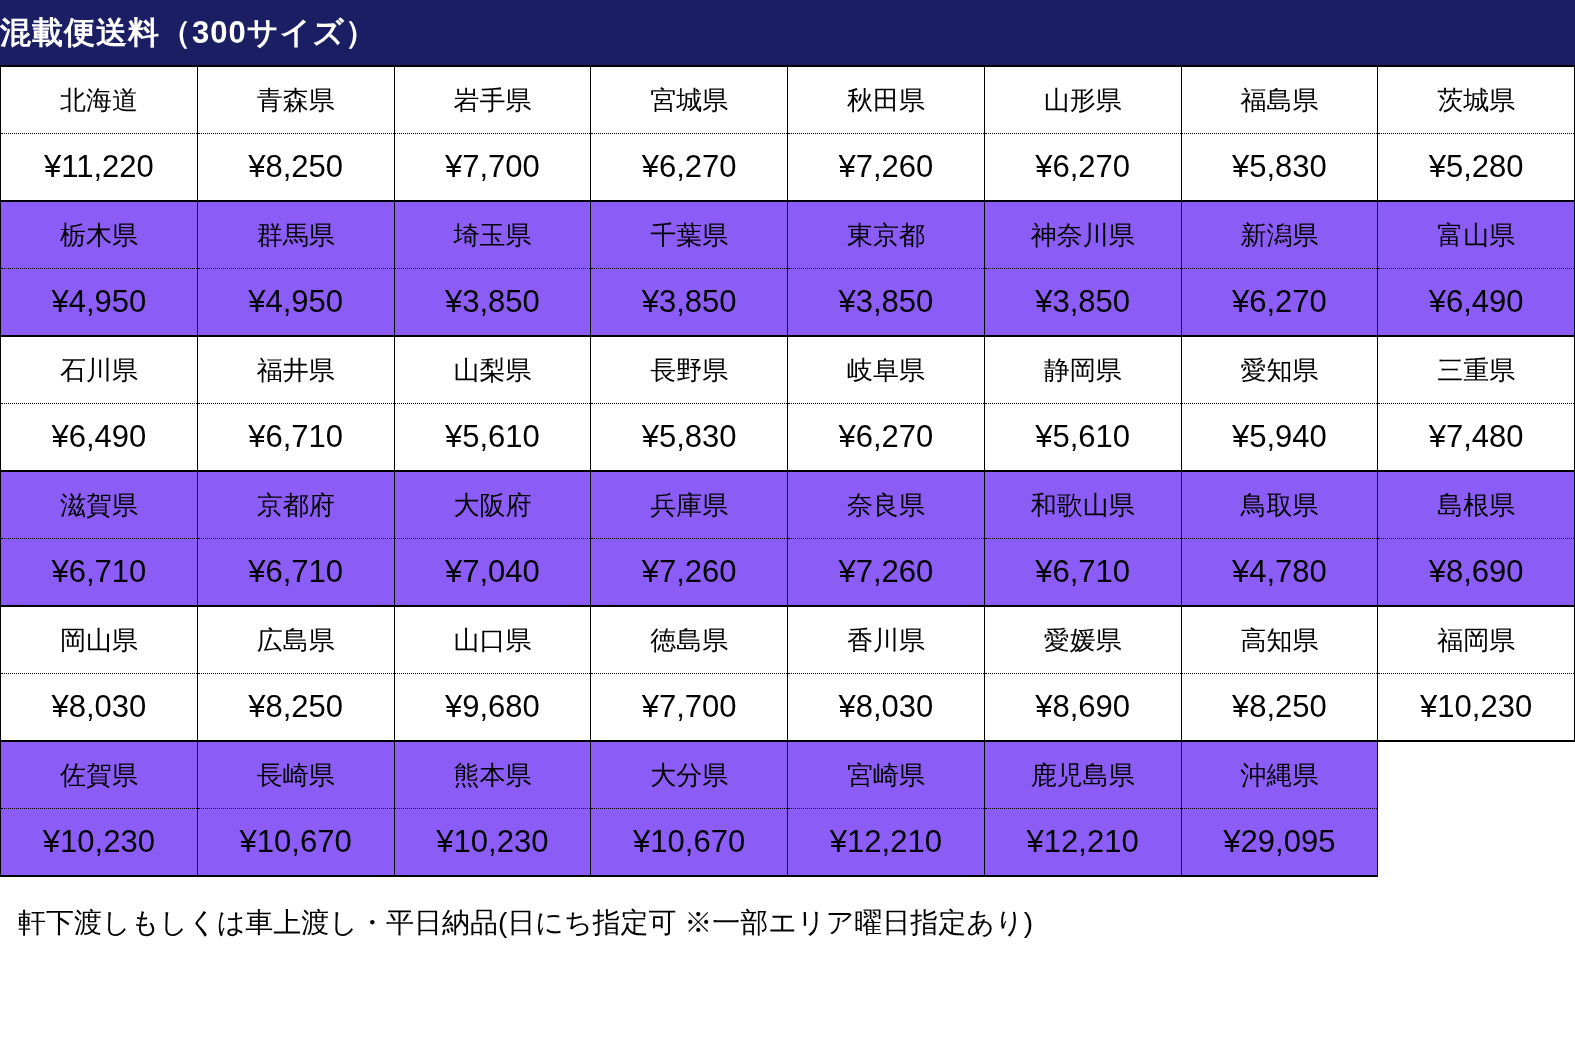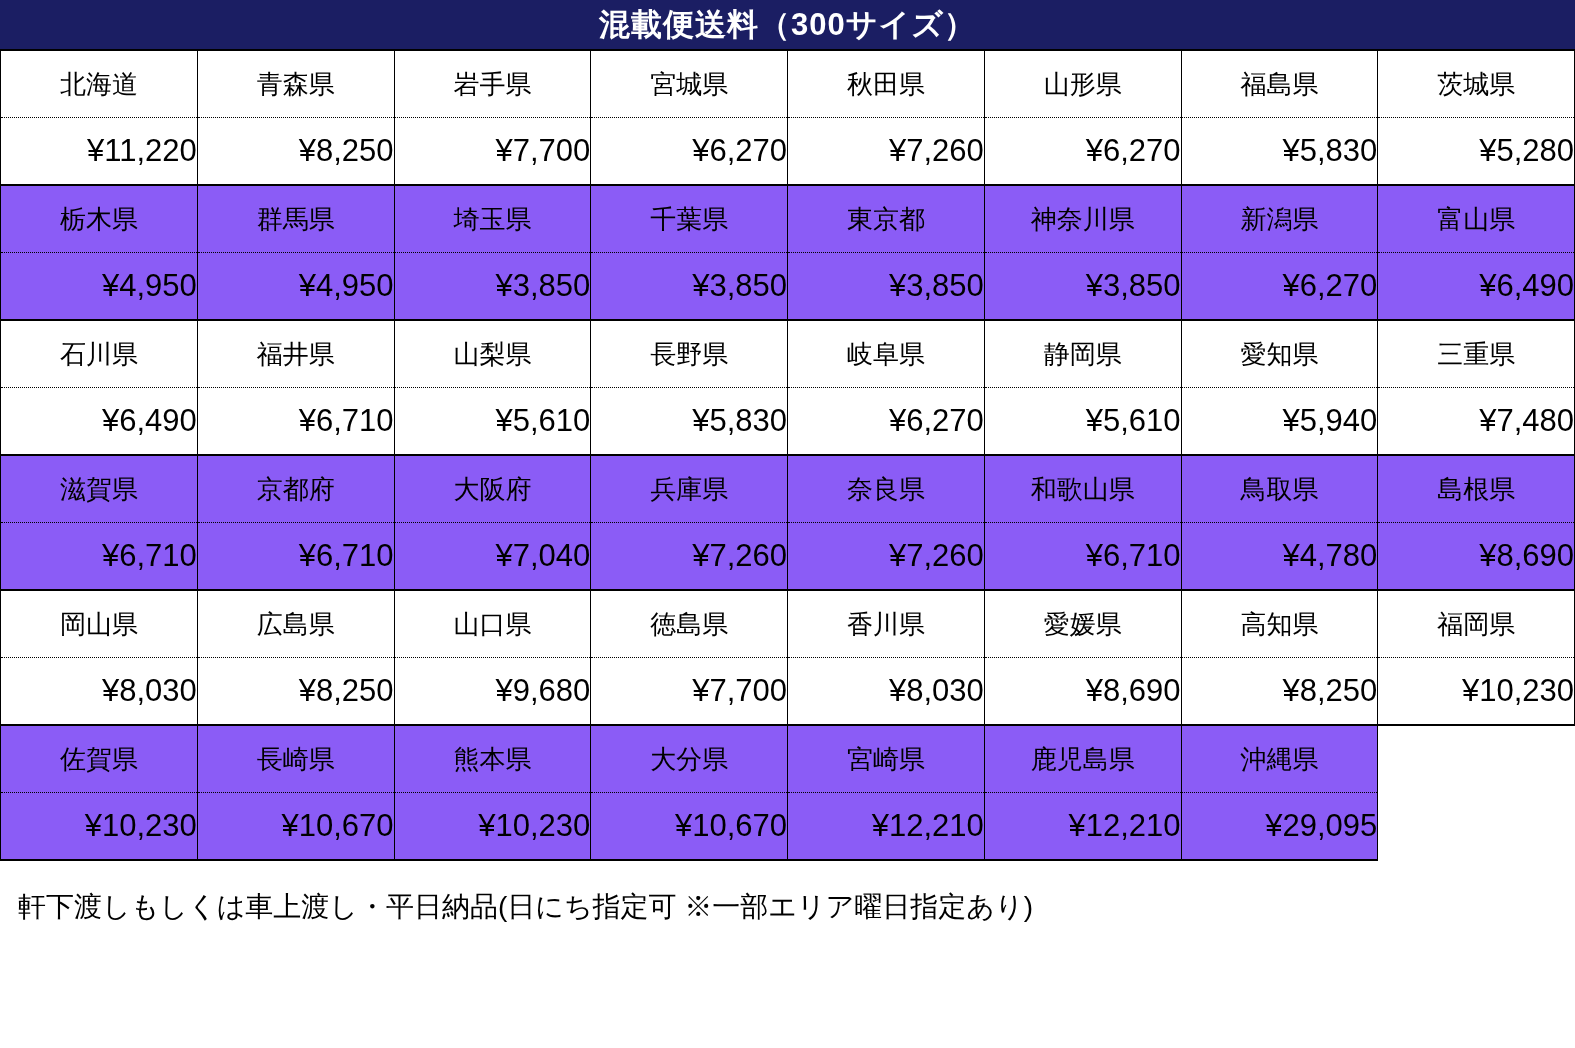--- a/index.html
+++ b/index.html
@@ -12,25 +12,25 @@
     font-family: "Liberation Sans", sans-serif;
     color: #000000;
   }
   .page {
     width: 1575px;
     height: 1048px;
     background: #ffffff;
   }
   .title-bar {
     width: 1575px;
-    height: 49px;
+    height: 65px;
     background: #1B1E63;
     display: flex;
     align-items: center;
-    justify-content: center;
+    justify-content: flex-start;
   }
   .title-bar span {
     color: #ffffff;
     font-size: 31px;
     font-weight: bold;
     letter-spacing: 1px;
   }
   table.fee-table {
     width: 1575px;
     border-collapse: collapse;
@@ -50,21 +50,20 @@
     border-left: 1.5px solid #000000;
     border-right: 1.5px solid #000000;
     border-bottom: 1.5px dotted #000000;
   }
   tr.fee-row td {
     font-size: 31px;
     border-top: 1.5px dotted #000000;
     border-left: 1.5px solid #000000;
     border-right: 1.5px solid #000000;
     border-bottom: 2.5px solid #000000;
-    text-align: right;
   }
   table.fee-table td.empty-cell {
     background: #ffffff !important;
     border: none !important;
   }
   .notes {
     padding: 24px 0 0 18px;
   }
   .notes div {
     font-size: 28px;

